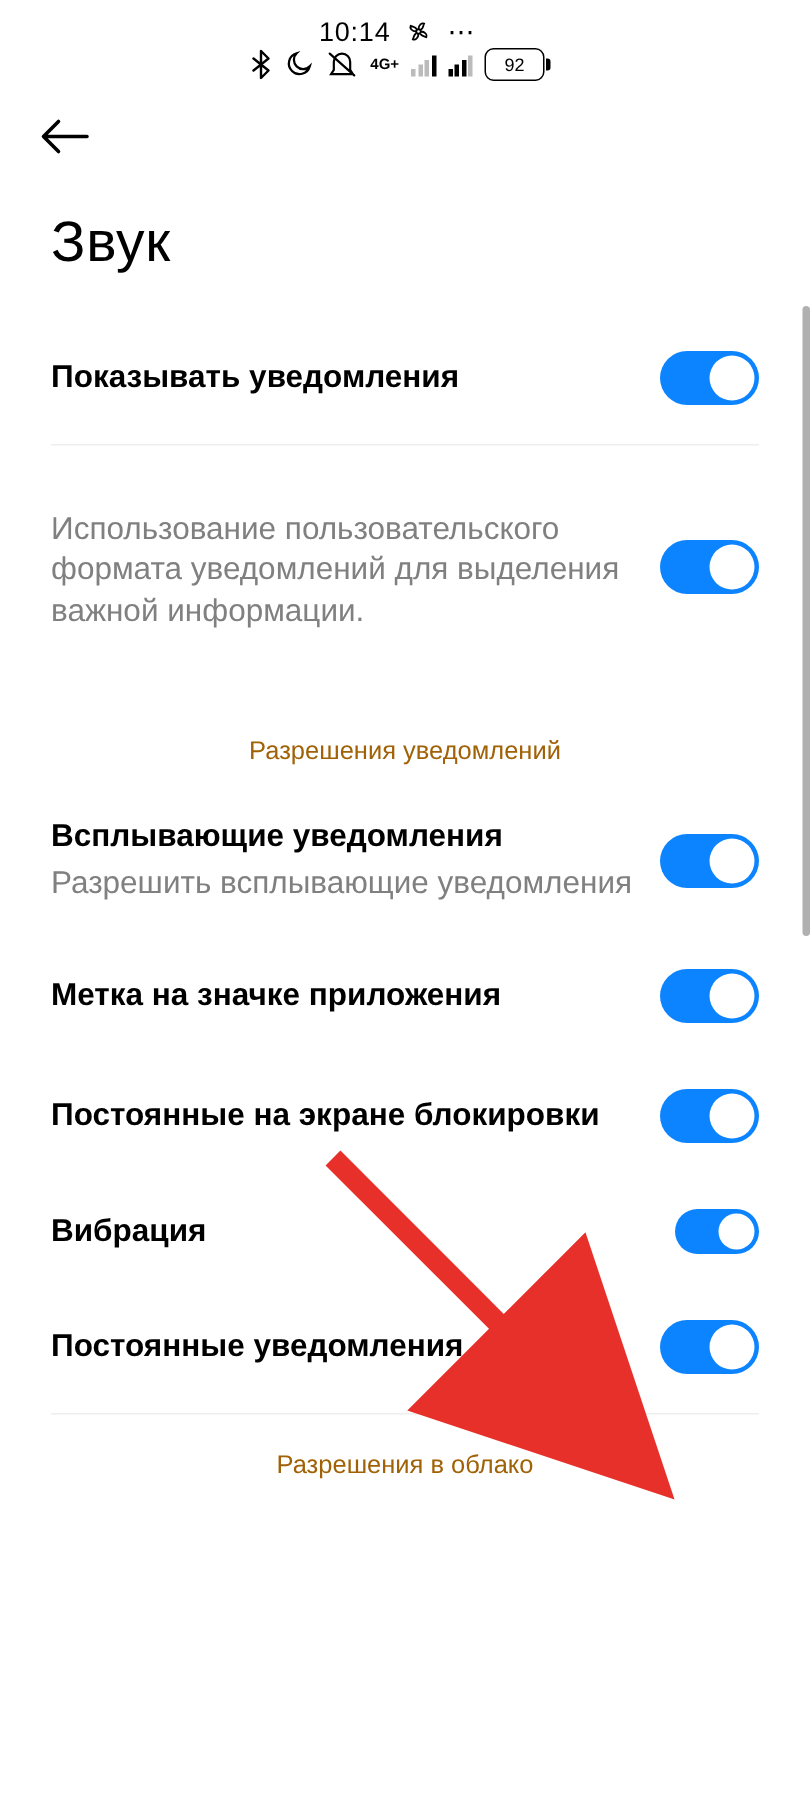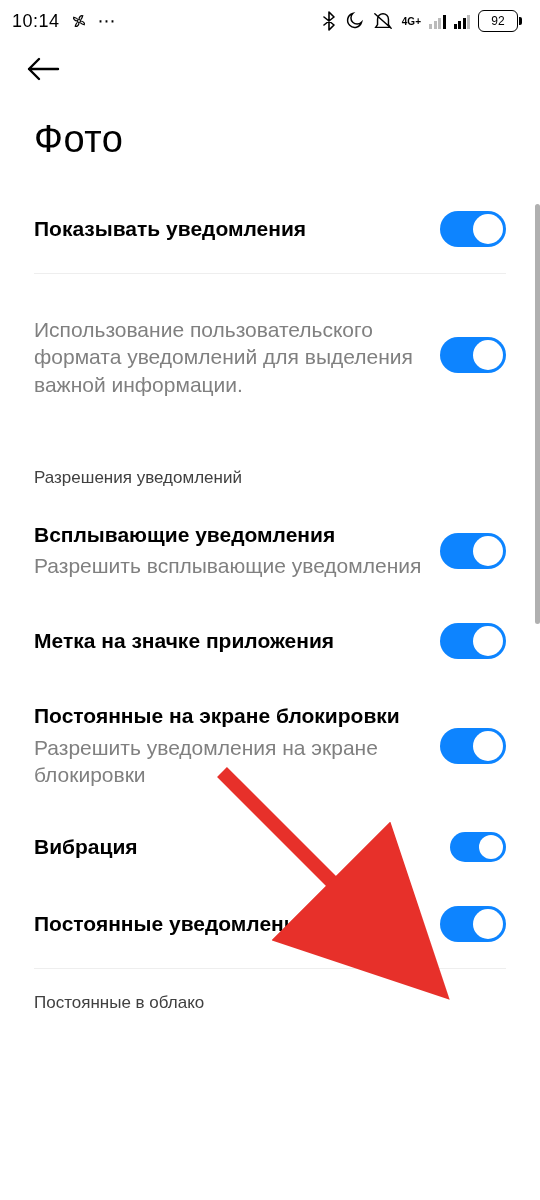--- a/index.html
+++ b/index.html
@@ -1,21 +1,21 @@
 <!DOCTYPE html>
 <html><head>
 <meta charset="utf-8">
 <style>
   * { box-sizing: border-box; margin: 0; padding: 0; }
   html, body { width: 540px; height: 1200px; font-family: -apple-system, Helvetica, Arial, sans-serif; background: #fff; color: #000; }
   .screen { position: relative; width: 540px; height: 1200px; background: #fff; overflow: hidden; }
   .scroll-indicator { position: absolute; right: 0; top: 204px; width: 5px; height: 420px; background: #b0b0b0; border-radius: 3px; }
 
   
-  .status { display: flex; justify-content: space-between; align-items: center; padding: 10px 22px 6px 12px; font-size: 18px; font-weight: 500; }
+  .status { display: flex; justify-content: space-between; align-items: center; padding: 10px 22px 6px 12px; font-size: 18px; font-weight: 500; flex-direction: column; }
   .status-left { display: flex; align-items: center; gap: 10px; }
   .status-right { display: flex; align-items: center; gap: 8px; }
   .status .time { letter-spacing: 0.5px; }
   .fan { width: 18px; height: 18px; display:inline-flex; align-items:center; justify-content:center;}
   .dots { font-size: 18px; letter-spacing: 1px; }
   .bt, .moon, .bell, .sig, .batt { display: inline-flex; align-items: center; }
   .net-label { font-size: 10px; font-weight: 600; line-height: 9px; }
   .batt-box { width: 40px; height: 22px; border: 1.8px solid #000; border-radius: 6px; display: flex; align-items: center; justify-content: center; font-size: 12px; font-weight: 500; position: relative; }
   .batt-box::after { content:""; position:absolute; right:-5px; top:6px; width:3px; height:8px; background:#000; border-radius:0 2px 2px 0;}
   .sigbars { display:flex; align-items:flex-end; gap:1.5px; height:16px;}
@@ -32,21 +32,21 @@
   .back { padding: 18px 26px 6px 26px; }
 
   .title { font-size: 38px; font-weight: 400; padding: 26px 34px 28px 34px; letter-spacing: 0.5px; }
 
   .row { display:flex; align-items:center; justify-content:space-between; padding: 22px 34px; gap: 6px;}
   .row .txt { flex:1; }
   .row .lbl { font-size: 21px; font-weight: 600; line-height: 1.25; }
   .row .sub { font-size: 21px; color: #808080; margin-top: 4px; line-height: 1.3; }
   .divider { height:1px; background:#eee; margin: 4px 34px; }
 
-  .section-hdr { font-size: 17px; color: #404040; padding: 36px 34px 12px 34px; }
+  .section-hdr { font-size: 17px; color: #a16207; padding: 36px 34px 12px 34px; text-align: center; }
 
   .toggle { position:relative; width: 66px; height: 36px; border-radius: 18px; background: #0d84ff; flex-shrink:0;}
   .toggle .knob { position:absolute; top:3px; right:3px; width:30px; height:30px; background:#fff; border-radius:50%; }
   .toggle.sm { width: 56px; height: 30px; border-radius: 15px;}
   .toggle.sm .knob { width:24px; height:24px; top:3px; right:3px; }
 
   
   .arrow { position:absolute; pointer-events:none; }
 </style>
 </head>
@@ -105,21 +105,21 @@
       </span>
     </div>
   </div>
 
   <div class="back">
     <svg width="34" height="26" viewBox="0 0 34 26" fill="none" stroke="#000" stroke-width="2.4" stroke-linecap="round" stroke-linejoin="round">
         <path d="M32 13H3M13 3 3 13l10 10"></path>
       </svg>
   </div>
 
-  <div class="title">Фото</div>
+  <div class="title">Звук</div>
 
   <div class="row">
     <div class="txt">
       <div class="lbl">Показывать уведомления</div>
     </div>
     <div class="toggle">
         <div class="knob"></div>
       </div>
   </div>
   <div class="divider"></div>
@@ -150,21 +150,20 @@
         <div class="lbl">Метка на значке приложения</div>
       </div>
     <div class="toggle">
         <div class="knob"></div>
       </div>
   </div>
 
   <div class="row">
     <div class="txt">
       <div class="lbl">Постоянные на экране блокировки</div>
-      <div class="sub">Разрешить уведомления на экране блокировки</div>
     </div>
     <div class="toggle">
         <div class="knob"></div>
       </div>
   </div>
 
 
   <div class="row">
     <div class="txt">
         <div class="lbl">Вибрация</div>
@@ -177,21 +176,21 @@
   <div class="row">
     <div class="txt">
         <div class="lbl">Постоянные уведомления</div>
       </div>
     <div class="toggle">
         <div class="knob"></div>
       </div>
   </div>
   <div class="divider"></div>
 
-  <div class="section-hdr" style="padding-top:20px">Постоянные в облако</div>
+  <div class="section-hdr" style="padding-top:20px">Разрешения в облако</div>
 
   <div class="scroll-indicator"></div>
 
   <svg class="arrow" style="left:212px; top:762px;" width="240" height="240" viewBox="0 0 240 240">
     <defs>
       <marker id="ah" markerWidth="12" markerHeight="12" refX="9" refY="6" orient="auto">
         <path d="M0 0 L12 6 L0 12 z" fill="#e7302a"></path>
       </marker>
     </defs>
     <line x1="10" y1="10" x2="208" y2="208" stroke="#e7302a" stroke-width="14" marker-end="url(#ah)"></line>

